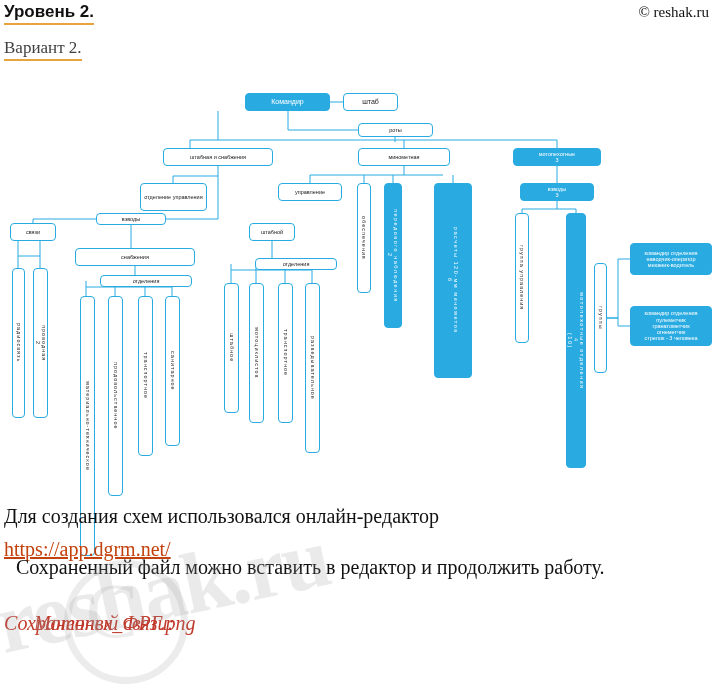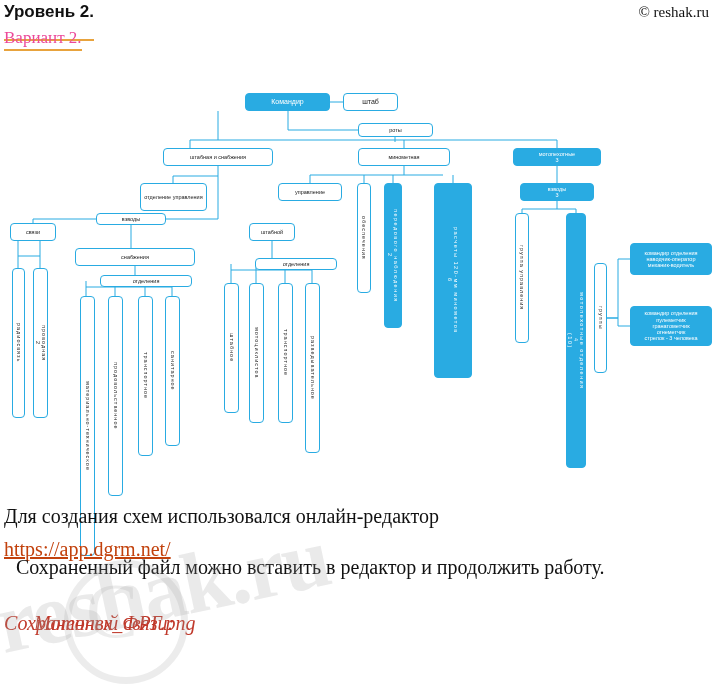--- a/index.html
+++ b/index.html
@@ -10,26 +10,26 @@
     color:#111;
     position:relative;
     overflow:hidden;
   }
   
   .hdr-level{
     position:absolute;left:4px;top:2px;
     font-family:"Liberation Sans", sans-serif;
     font-weight:bold;font-size:17px;color:#111;
     border-bottom:2px solid #e8a33d;
-    padding-bottom:17px;
+    padding-bottom:1px;
   }
   .hdr-variant{
-    position:absolute;left:4px;top:28px;
-    font-family:"Liberation Serif", serif;
-    font-size:17px;color:#ec4899;
+    position:absolute;left:4px;top:38px;
+    font-family:"Liberation Serif", serif;
+    font-size:17px;color:#404040;
     border-bottom:2px solid #e8a33d;
     padding-bottom:1px;
   }
   .watermark-top{
     position:absolute;right:6px;top:4px;
     font-family:"Liberation Serif", serif;
     font-size:15px;color:#111;
   }
   
   #diagram{

